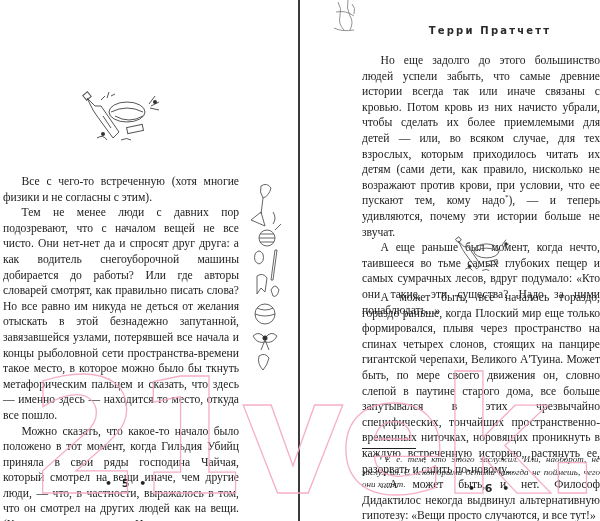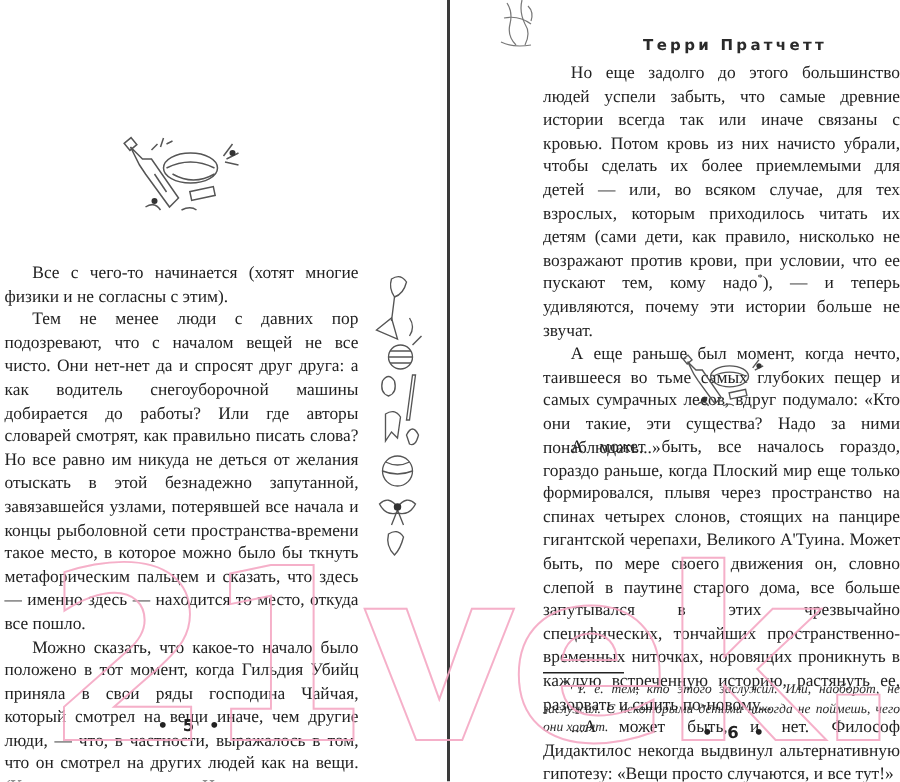--- a/index.html
+++ b/index.html
@@ -22,21 +22,21 @@
     position: absolute;
     font-size: 11.6px;
     line-height: 15.6px;
     text-align: justify;
     color: #222;
   }
   .text-block p { margin: 0; text-indent: 1.6em; }
   .text-block p.first { text-indent: 1.6em; }
 
   .left-body { left: 3px; top: 174px; width: 236px; }
-  .right-body-1 { left: 362px; top: 41px; width: 238px; }
+  .right-body-1 { left: 362px; top: 53px; width: 238px; }
   .right-body-2 { left: 362px; top: 290px; width: 238px; }
 
   .running-head {
     position: absolute; left: 420px; top: 25px; width: 140px;
     font-family: "DejaVu Sans", sans-serif; font-weight: bold;
     font-size: 10px; letter-spacing: 2.2px; color: #2a2a2a;
     text-align: center;
   }
   .folio {
     position: absolute; font-family: "DejaVu Sans", sans-serif;
@@ -112,21 +112,21 @@
         <path d="M8 134 q10 4 20 0 M10 128 q8 4 16 0"></path>
         <path d="M6 156 q6 -6 12 2 q6 -8 12 -2 q-4 8 -12 6 q-8 2 -12 -6 Z"></path>
         <path d="M18 160 l-4 10 M18 160 l4 10"></path>
         <path d="M12 176 q6 -4 10 2 q-2 8 -6 12 q-6 -6 -4 -14 Z"></path>
       </g>
       <circle cx="18" cy="158" r="2.5" fill="#333"></circle>
     </svg>
   </div>
 
   <div class="text-block left-body">
-    <p class="first">Все с чего-то начинается (хотят многие физики и не согласны с этим).</p>
+    <p class="first">Все с чего-то встреченную (хотя многие физики и не согласны с этим).</p>
     <p>Тем не менее люди с давних пор подозревают, что с началом вещей не все чисто. Они нет-нет да и спросят друг друга: а как водитель снегоуборочной машины добирается до работы? Или где авторы словарей смотрят, как правильно писать слова? Но все равно им никуда не деться от желания отыскать в этой безнадежно запутанной, завязавшейся узлами, потерявшей все начала и концы рыболовной сети пространства-времени такое место, в которое можно было бы ткнуть метафорическим пальцем и сказать, что здесь — именно здесь — находится то место, откуда все пошло.</p>
     <p>Можно сказать, что какое-то начало было положено в тот момент, когда Гильдия Убийц приняла в свои ряды господина Чайчая, который смотрел на вещи иначе, чем другие люди, — что, в частности, выражалось в том, что он смотрел на других людей как на вещи. (Как сказал позднее лорд Низз, глава гильдии: «Мы пожалели его, поскольку он в очень раннем возрасте потерял обоих родителей. По размышлении я склонен полагать, что нам стоило уделить этому факту немного больше внимания».)</p>
   </div>
 
   <div class="folio folio-left">• 5 •</div>
 
   <div class="illus" style="left:330px; top:0px;">
     <svg width="36" height="36" viewBox="0 0 36 36">
       <g fill="none" stroke="#777" stroke-width="0.8">
         <path d="M8 2 q4 6 2 14 q-2 8 4 14"></path>

